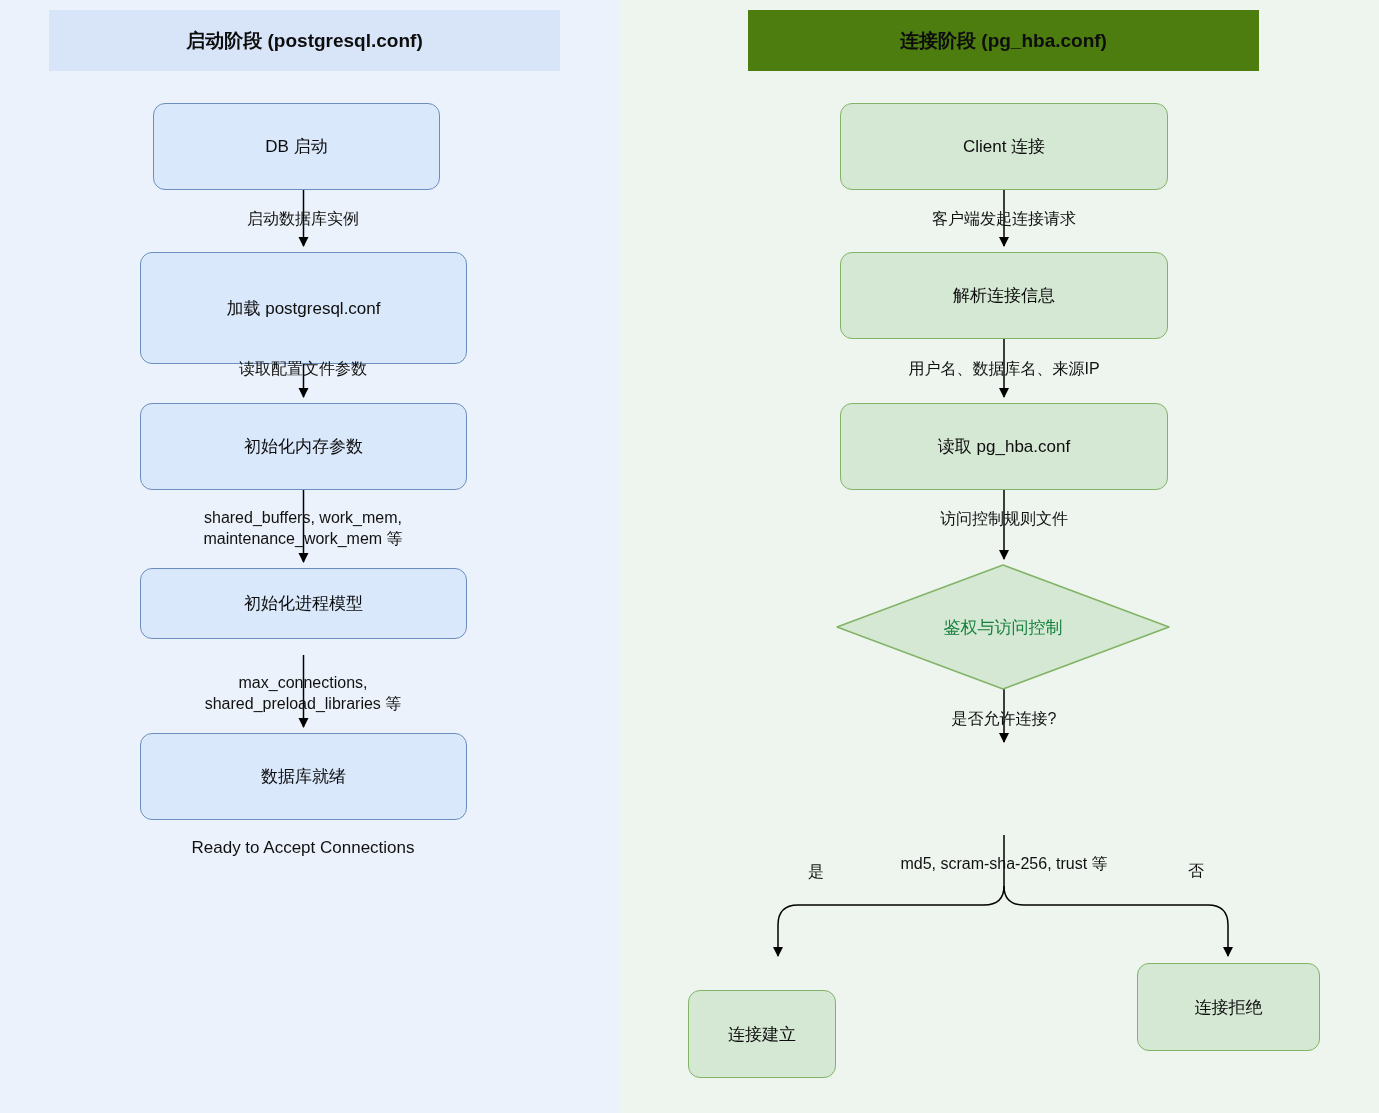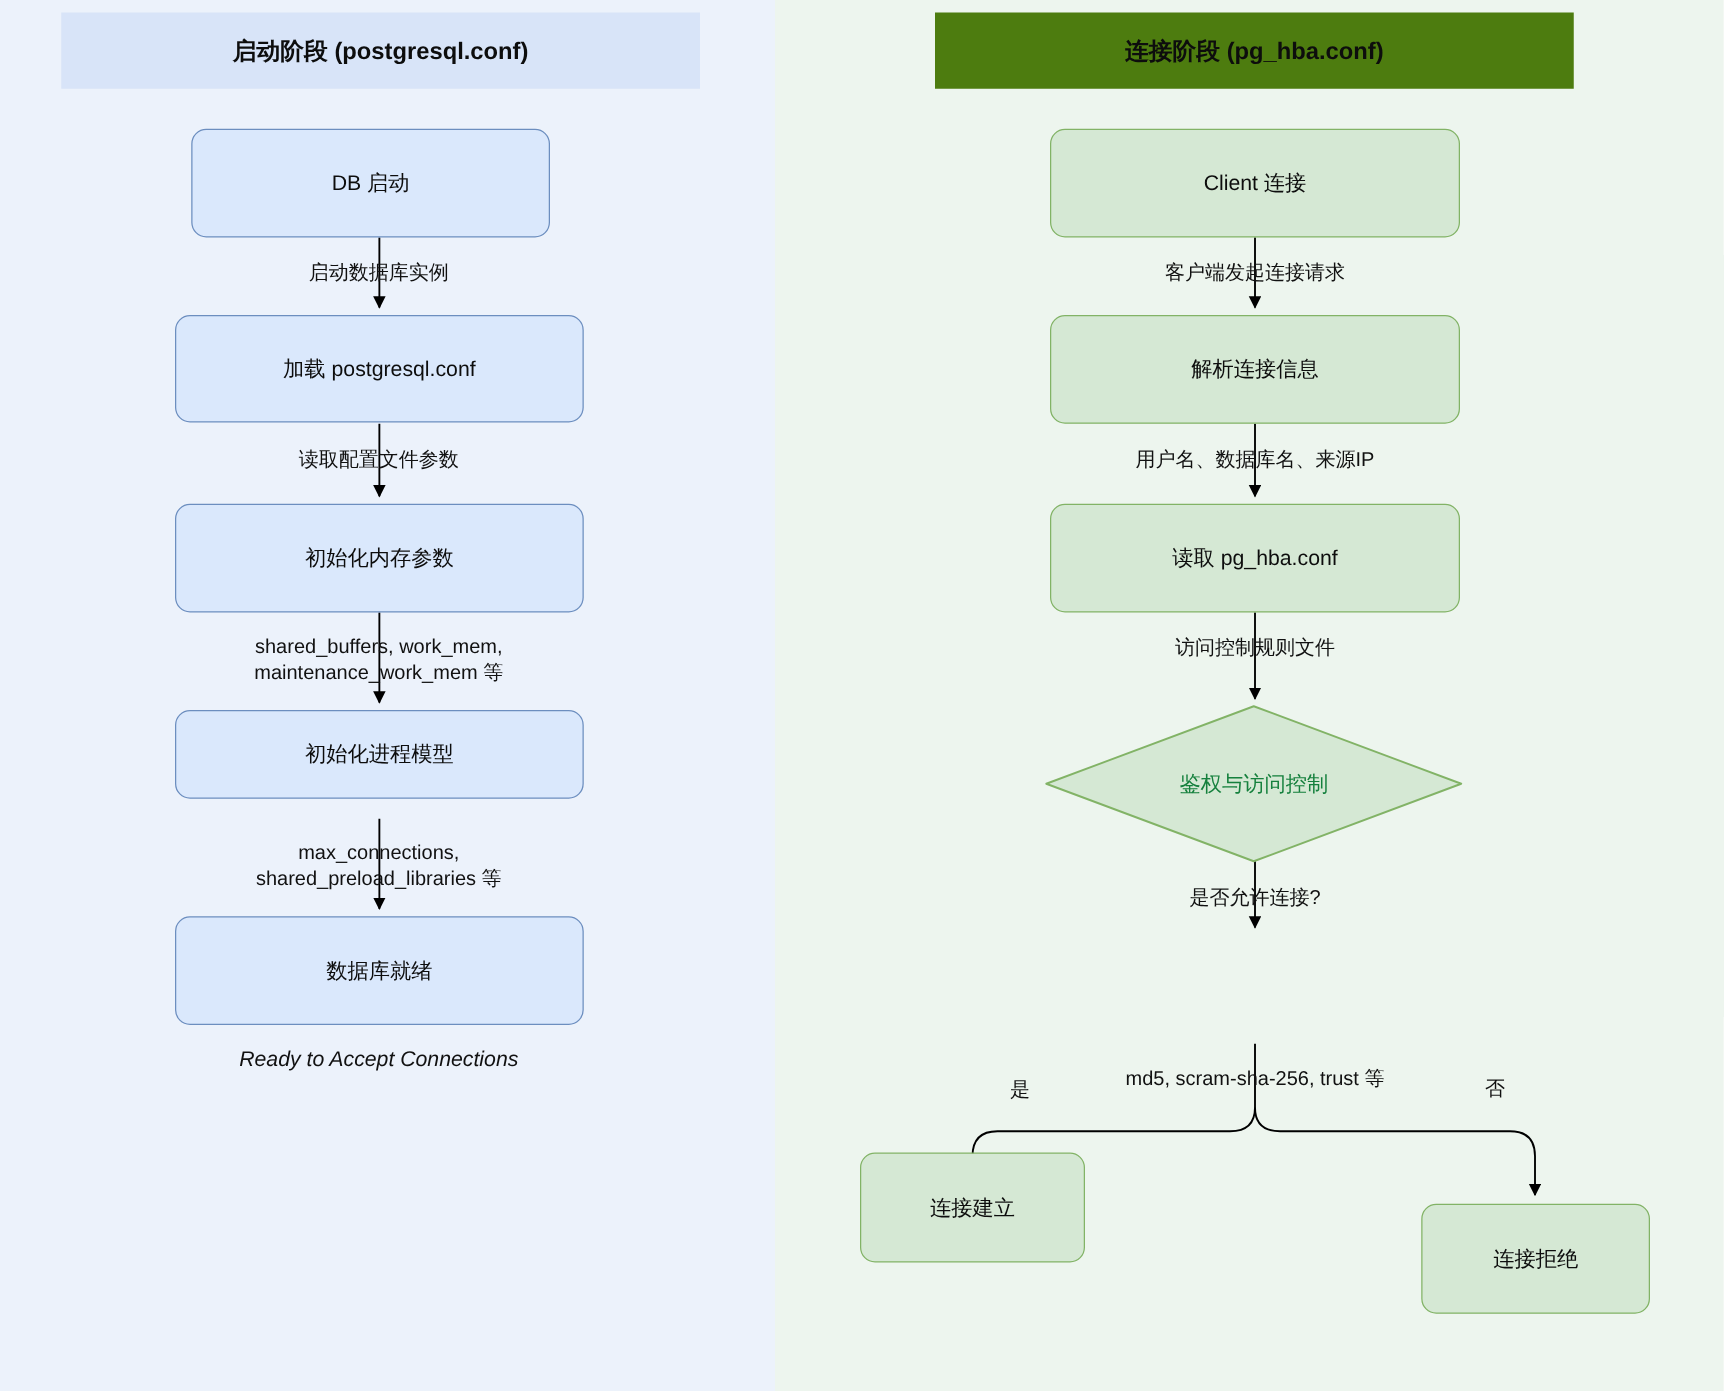--- a/index.html
+++ b/index.html
@@ -38,21 +38,21 @@
   .branch-label {
     position: absolute; transform: translateX(-50%);
     font-size: 16px; color: #111;
   }
   .diamond-label {
     position: absolute; transform: translate(-50%, -50%);
     font-size: 17px; color: #15803d; white-space: nowrap;
   }
   .caption {
     position: absolute; transform: translateX(-50%);
-    font-size: 17px; color: #111; white-space: nowrap; font-style: italic;
+    font-size: 17px; color: #111; white-space: nowrap;
   }
 </style>
 </head>
 <body>
 
 <div class="canvas">
 
   <div class="panel left"></div>
   <div class="panel right"></div>
 
@@ -79,21 +79,21 @@
 
     <polygon points="1003,565 1169,627 1003,689 837,627" fill="#d5e8d4" stroke="#82b366" stroke-width="1.5" stroke-linejoin="round"></polygon>
   </svg>
 
   <div class="header lh">启动阶段 (postgresql.conf)</div>
   <div class="header rh">连接阶段 (pg_hba.conf)</div>
 
   <div class="node blue" style="left:153px;top:103px;width:287px;height:87px">
     <span>DB 启动</span>
   </div>
-  <div class="node blue" style="left:140px;top:252px;width:327px;height:86px">
+  <div class="node blue" style="left:140px;top:252px;width:327px;height:112px">
     <span>加载 postgresql.conf</span>
   </div>
   <div class="node blue" style="left:140px;top:403px;width:327px;height:87px">
     <span>初始化内存参数</span>
   </div>
   <div class="node blue" style="left:140px;top:568px;width:327px;height:71px">
     <span>初始化进程模型</span>
   </div>
   <div class="node blue" style="left:140px;top:733px;width:327px;height:87px">
     <span>数据库就绪</span>
@@ -110,21 +110,21 @@
   <div class="node green" style="left:840px;top:103px;width:328px;height:87px">
     <span>Client 连接</span>
   </div>
   <div class="node green" style="left:840px;top:252px;width:328px;height:87px">
     <span>解析连接信息</span>
   </div>
   <div class="node green" style="left:840px;top:403px;width:328px;height:87px">
     <span>读取 pg_hba.conf</span>
   </div>
   <div class="diamond-label" style="left:1003px;top:627px">鉴权与访问控制</div>
-  <div class="node green" style="left:688px;top:922px;width:180px;height:88px">
+  <div class="node green" style="left:688px;top:990px;width:148px;height:88px">
     <span>连接建立</span>
   </div>
   <div class="node green" style="left:1137px;top:963px;width:183px;height:88px">
     <span>连接拒绝</span>
   </div>
 
   <div class="edge-label" style="left:1004px;top:208px">客户端发起连接请求</div>
   <div class="edge-label" style="left:1004px;top:358px">用户名、数据库名、来源IP</div>
   <div class="edge-label" style="left:1004px;top:508px">访问控制规则文件</div>
   <div class="edge-label" style="left:1004px;top:708px">是否允许连接?</div>

